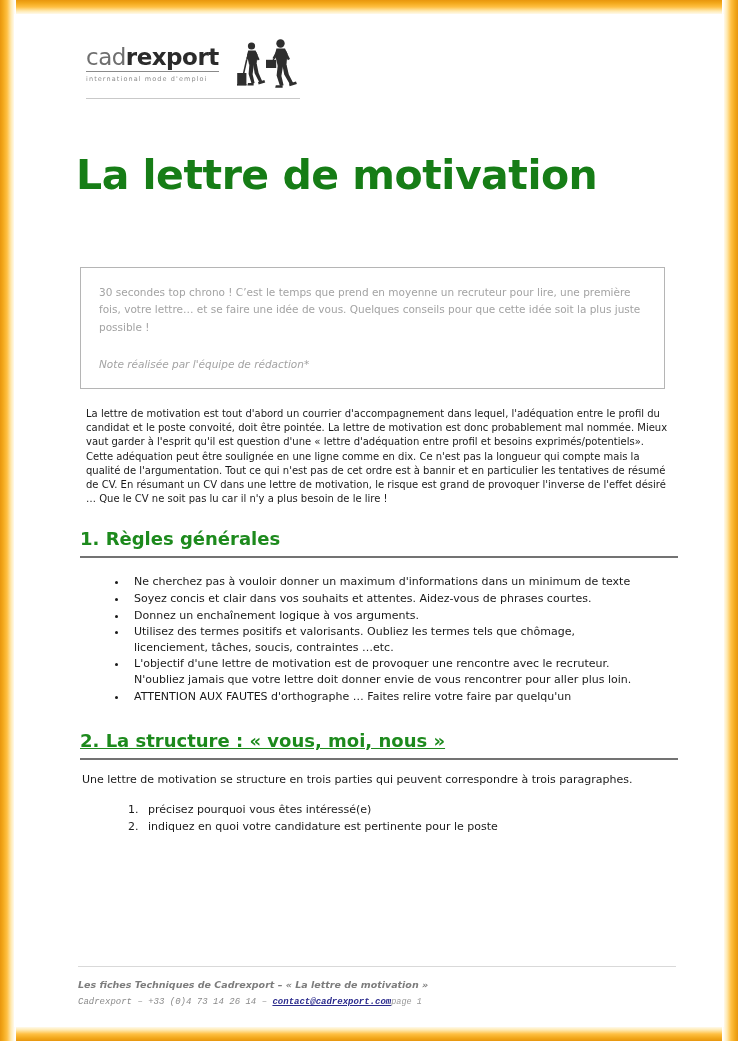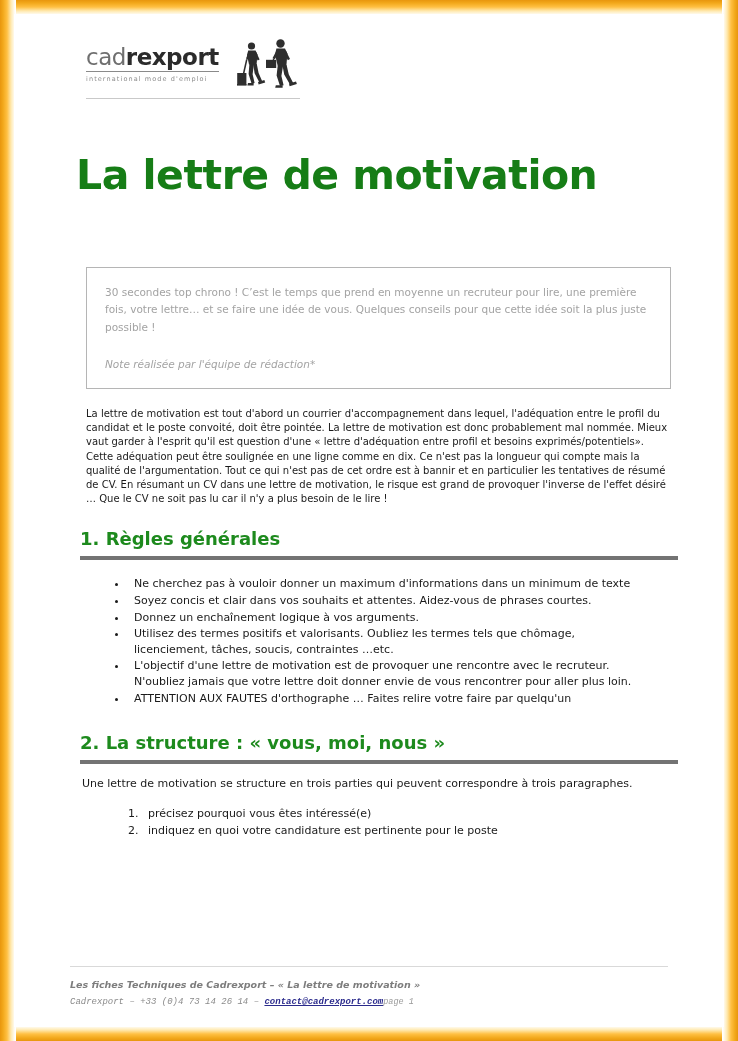--- a/index.html
+++ b/index.html
@@ -104,21 +104,21 @@
     font-weight: 700;
     font-size: 41px;
     color: #167d16;
     letter-spacing: -0.5px;
     line-height: 1.05;
   }
 
   
   .callout {
     margin-top: 70px;
-    margin-left: 14px;
+    margin-left: 8px;
     width: 585px;
     box-sizing: border-box;
     border: 1px solid #b5b5b5;
     padding: 16px 18px 18px 18px;
     background: #ffffff;
   }
   .callout-text {
     font-family: "DejaVu Sans", sans-serif;
     font-size: 10.5px;
     line-height: 1.65;
@@ -146,21 +146,21 @@
 
   
   .section-head {
     margin: 22px 0 12px 8px;
     width: 598px;
     font-family: "DejaVu Sans", sans-serif;
     font-weight: 700;
     font-size: 18px;
     color: #1d8a1d;
     padding-bottom: 7px;
-    border-bottom: 4px solid #737373;
+    border-bottom: 2px solid #737373;
   }
 
   
   ul.rules, ol.steps {
     margin: 16px 0 0 0;
     padding-left: 56px;
     width: 560px;
     box-sizing: border-box;
     font-family: "DejaVu Sans", sans-serif;
     font-size: 11px;
@@ -176,21 +176,21 @@
     width: 592px;
     font-family: "DejaVu Sans", sans-serif;
     font-size: 11px;
     line-height: 1.42;
     color: #1a1a1a;
   }
 
   
   .footer {
     position: absolute;
-    left: 56px;
+    left: 64px;
     top: 952px;
     width: 600px;
   }
   .footer-rule {
     width: 598px;
     height: 1px;
     background: #d9d9d9;
     margin-bottom: 12px;
   }
   .footer-line1 {
@@ -281,21 +281,21 @@
       <div class="section-head">1. Règles générales</div>
       <ul class="rules">
         <li>Ne cherchez pas à vouloir donner un maximum d'informations dans un minimum de texte</li>
         <li>Soyez concis et clair dans vos souhaits et attentes. Aidez-vous de phrases courtes.</li>
         <li>Donnez un enchaînement logique à vos arguments.</li>
         <li>Utilisez des termes positifs et valorisants. Oubliez les termes tels que chômage, licenciement, tâches, soucis, contraintes …etc.</li>
         <li>L'objectif d'une lettre de motivation est de provoquer une rencontre avec le recruteur. N'oubliez jamais que votre lettre doit donner envie de vous rencontrer pour aller plus loin.</li>
         <li>ATTENTION AUX FAUTES d'orthographe … Faites relire votre faire par quelqu'un</li>
       </ul>
 
-      <div class="section-head" style="margin-top:26px;">2. La structure : « vous, moi, nous »</div>
+      <div class="section-head" style="margin-top:26px;text-decoration:underline;">2. La structure : « vous, moi, nous »</div>
       <div class="para-2">Une lettre de motivation se structure en trois parties qui peuvent correspondre à trois paragraphes.</div>
       <ol class="steps">
         <li>précisez pourquoi vous êtes intéressé(e)</li>
         <li>indiquez en quoi votre candidature est pertinente pour le poste</li>
       </ol>
 
     </div>
 
     <div class="footer">
       <div class="footer-rule"></div>

